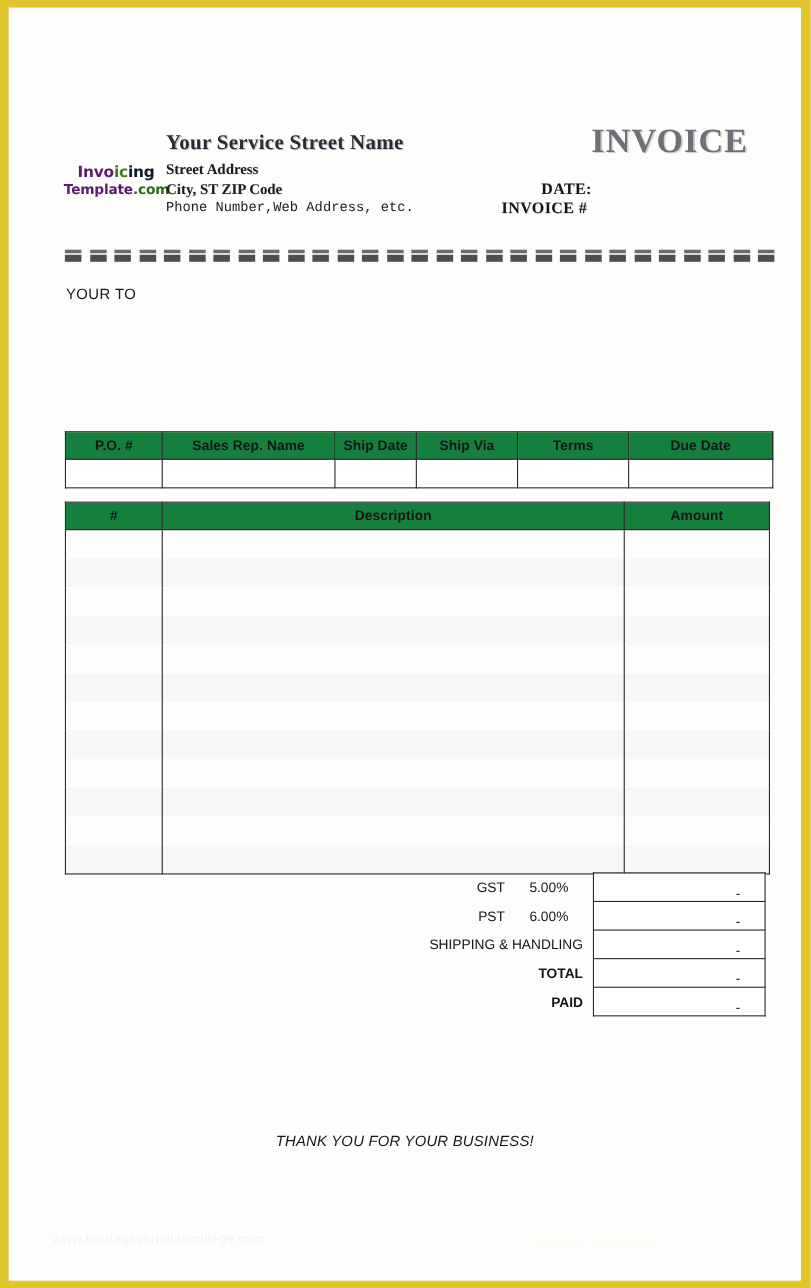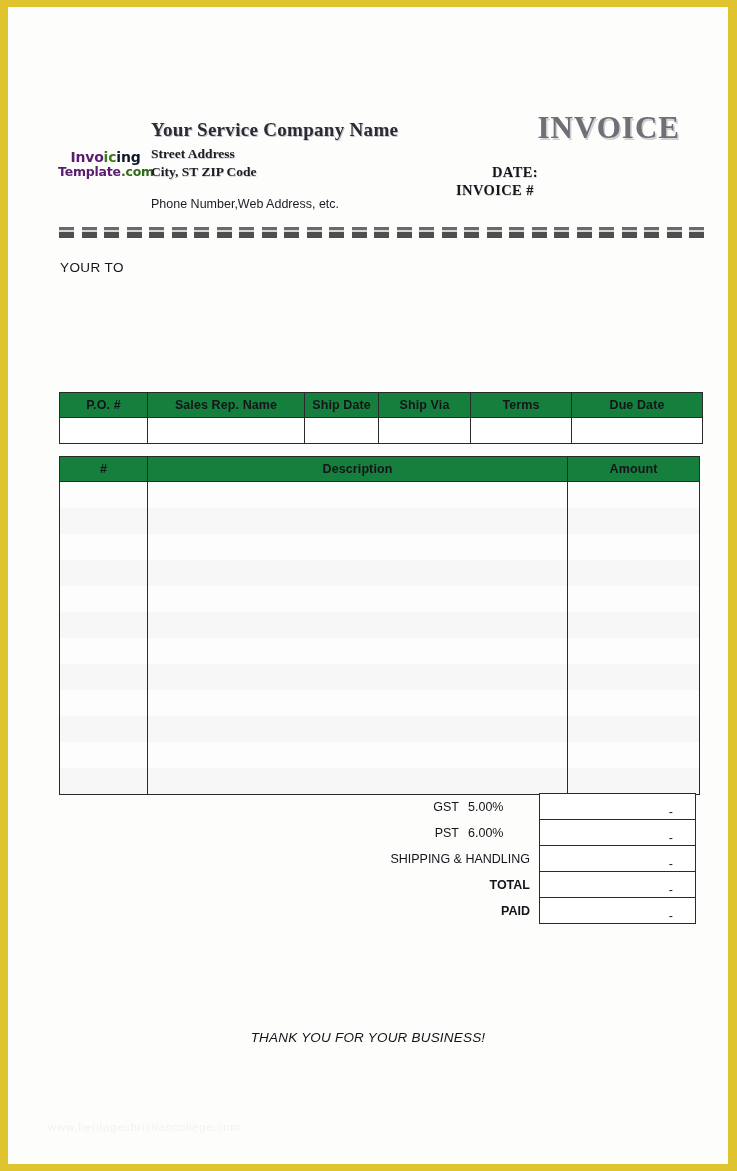--- a/index.html
+++ b/index.html
@@ -74,21 +74,21 @@
     white-space: nowrap;
   }
   .addr-serif {
     font-family: "Liberation Serif", serif;
     font-weight: bold;
     font-size: 13.5px;
     text-shadow: 0.6px 0.6px 0 rgba(160,160,170,0.45);
   }
   .addr1 { top: 139px; }
   .addr2 { top: 157px; }
-  .addr3 { top: 190px; font-family: Liberation Sans, sans-serif; font-weight: normal; font-size: 12.5px; text-shadow: none;}
+  .addr3 { top: 175px; font-family: Liberation Mono, monospace; font-weight: normal; font-size: 12.5px; text-shadow: none;}
 
   .invoice-title {
     position: absolute;
     right: 48px;
     top: 103px;
     font-family: "Liberation Serif", serif;
     font-weight: bold;
     font-size: 31px;
     letter-spacing: 1px;
     color: #6f6f78;
@@ -193,21 +193,21 @@
     table-layout: fixed;
   }
   #totals td { padding: 0; font-size: 12.5px; color: #14141a; height: 25px; }
   #totals td.lbl {
     text-align: right;
     padding-right: 9px;
     border: none;
     white-space: nowrap;
   }
   #totals td.rate {
-    text-align: left;
+    text-align: center;
     padding-right: 9px;
     border: none;
     width: 62px;
     white-space: nowrap;
   }
   #totals td.bold { font-weight: bold; }
   #totals td.val {
     border: 1px solid #2a2a2a;
     background: #ffffff;
     text-align: right;
@@ -252,21 +252,21 @@
 <body>
 
 <div id="page">
   <div id="sheet">
 
     <div class="logo">
       <div class="logo-line1"><span class="c-purple">Invo</span><span class="c-green">ic</span><span class="c-orange">ing</span></div>
       <div class="logo-line2"><span class="c-purple">Template</span><span class="c-dgreen">.com</span></div>
     </div>
 
-    <div class="company-name">Your Service Company Name</div>
+    <div class="company-name">Your Service Street Name</div>
     <div class="addr-line addr-serif addr1">Street Address</div>
     <div class="addr-line addr-serif addr2">City, ST  ZIP Code</div>
     <div class="addr-line addr3">Phone Number,Web Address, etc.</div>
 
     <div class="invoice-title">INVOICE</div>
     <div class="meta-label meta-date">DATE:</div>
     <div class="meta-label meta-invno">INVOICE #</div>
 
     <div class="divider" id="divider">
         <span class="dash" style="left: 0px;"></span>

